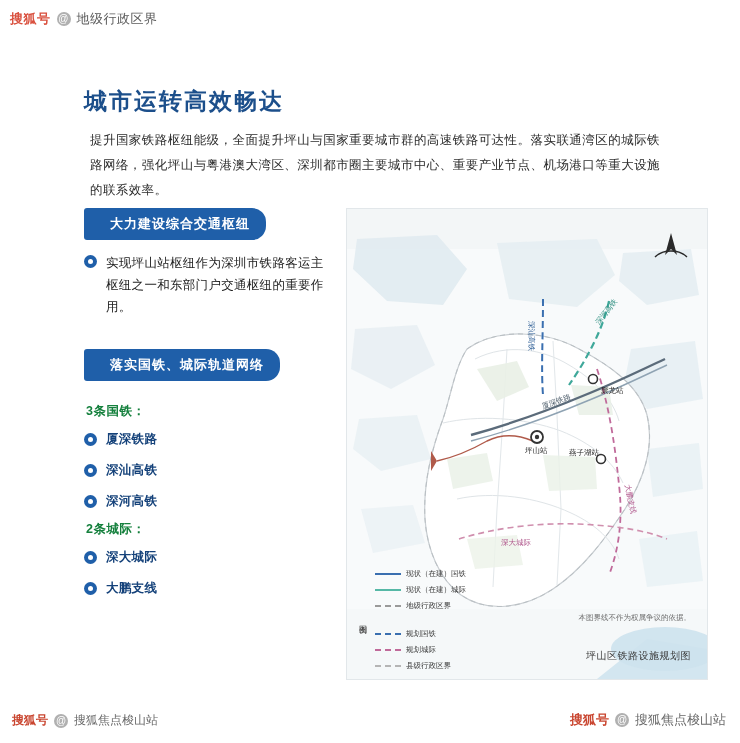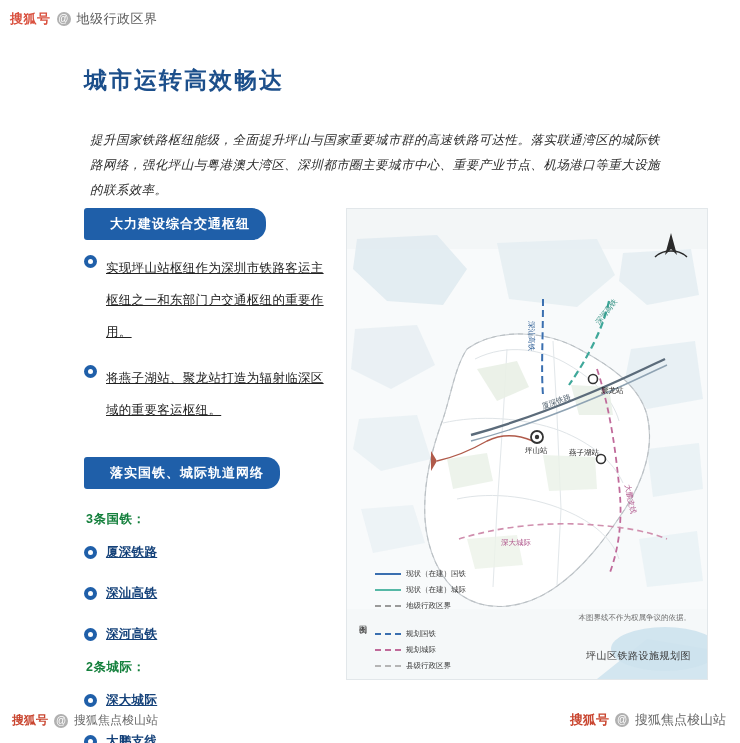--- a/index.html
+++ b/index.html
@@ -51,38 +51,37 @@
     left: 32px;
     top: 40px;
     width: 676px;
     height: 668px;
     background: #ffffff;
   }
 
   .page-title {
     position: absolute;
     left: 52px;
-    top: 25px;
+    top: 46px;
     font-size: 23px;
     font-weight: bold;
     color: #1c4f8b;
     letter-spacing: 2px;
   }
 
   .intro {
     position: absolute;
     left: 58px;
     top: 88px;
     width: 570px;
     font-size: 12.5px;
     line-height: 25px;
     color: #2b2b2b;
     text-align: justify;
     letter-spacing: 0.4px;
-    font-style: italic;
   }
 
   
   .left-col {
     position: absolute;
     left: 52px;
     top: 168px;
     width: 250px;
   }
 
@@ -124,24 +123,23 @@
     position: absolute;
     left: 4px;
     top: 4px;
     width: 5px;
     height: 5px;
     border-radius: 50%;
     background: #ffffff;
   }
   .bullet-text {
     font-size: 12.5px;
-    line-height: 32px;
+    line-height: 22px;
     color: #222;
     letter-spacing: 0.3px;
-    text-decoration: underline;
   }
 
   .sub-head {
     font-size: 12.5px;
     font-weight: bold;
     color: #15803d;
     margin: 10px 0 8px 2px;
     letter-spacing: 0.5px;
   }
   .line-item {
@@ -269,24 +267,20 @@
 
   <div class="left-col">
 
     
     <div class="section-pill">大力建设综合交通枢纽</div>
 
     <ul class="bullet-list">
       <li class="bullet-item">
         <span class="bullet-dot"></span>
         <span class="bullet-text">实现坪山站枢纽作为深圳市铁路客运主枢纽之一和东部门户交通枢纽的重要作用。</span>
-      </li>
-      <li class="bullet-item">
-        <span class="bullet-dot"></span>
-        <span class="bullet-text">将燕子湖站、聚龙站打造为辐射临深区域的重要客运枢纽。</span>
       </li>
     </ul>
 
     
     <div class="section-pill" style="margin-top:17px;">落实国铁、城际轨道网络</div>
 
     <div class="sub-head">3条国铁：</div>
     <div class="line-item">
       <span class="bullet-dot"></span>
       <span class="bullet-text">厦深铁路</span>

